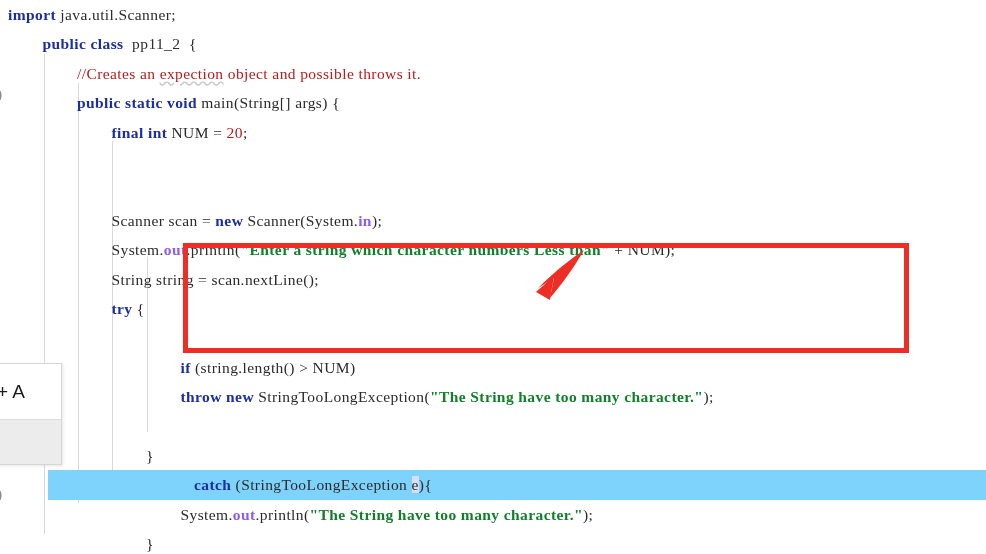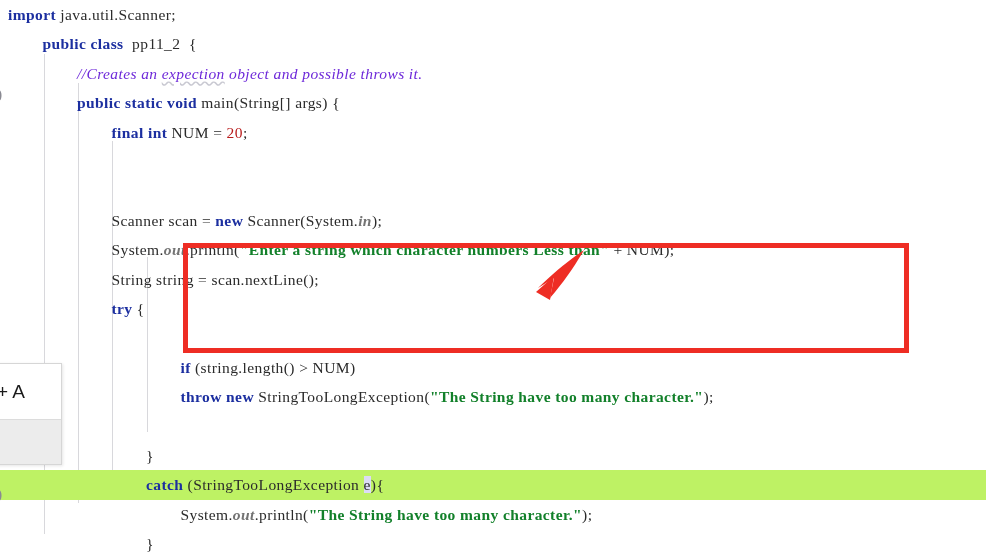--- a/index.html
+++ b/index.html
@@ -43,30 +43,31 @@
 
   .line {
     position: relative;
     height: 29.4px;
     line-height: 29.4px;
     padding-left: 8px;
     white-space: pre;
     font-family: "Liberation Serif", "DejaVu Serif", serif;
   }
   .line.highlight {
-    background: #bef264;
+    background: #7dd3fc;
+    margin-left: 48px;
   }
 
   
   .kw   { color: #1c2fa0; font-weight: bold; }
   .plain{ color: #2b2b2b; }
   .str  { color: #12802a; font-weight: bold; }
   .num  { color: #b91c1c; }
-  .cmt  { color: #6d28d9; font-style: italic; }
-  .fld  { color: #737373; font-style: italic; font-weight: bold; }
+  .cmt  { color: #b91c1c; }
+  .fld  { color: #8b5cf6; font-weight: bold; }
   .ident-hl { background: #dcdcf5; color: #2b2b2b; }
 
   .misspelled {
     text-decoration: underline;
     text-decoration-style: wavy;
     text-decoration-color: #c9c9d2;
     text-underline-offset: 2px;
   }
 
   

